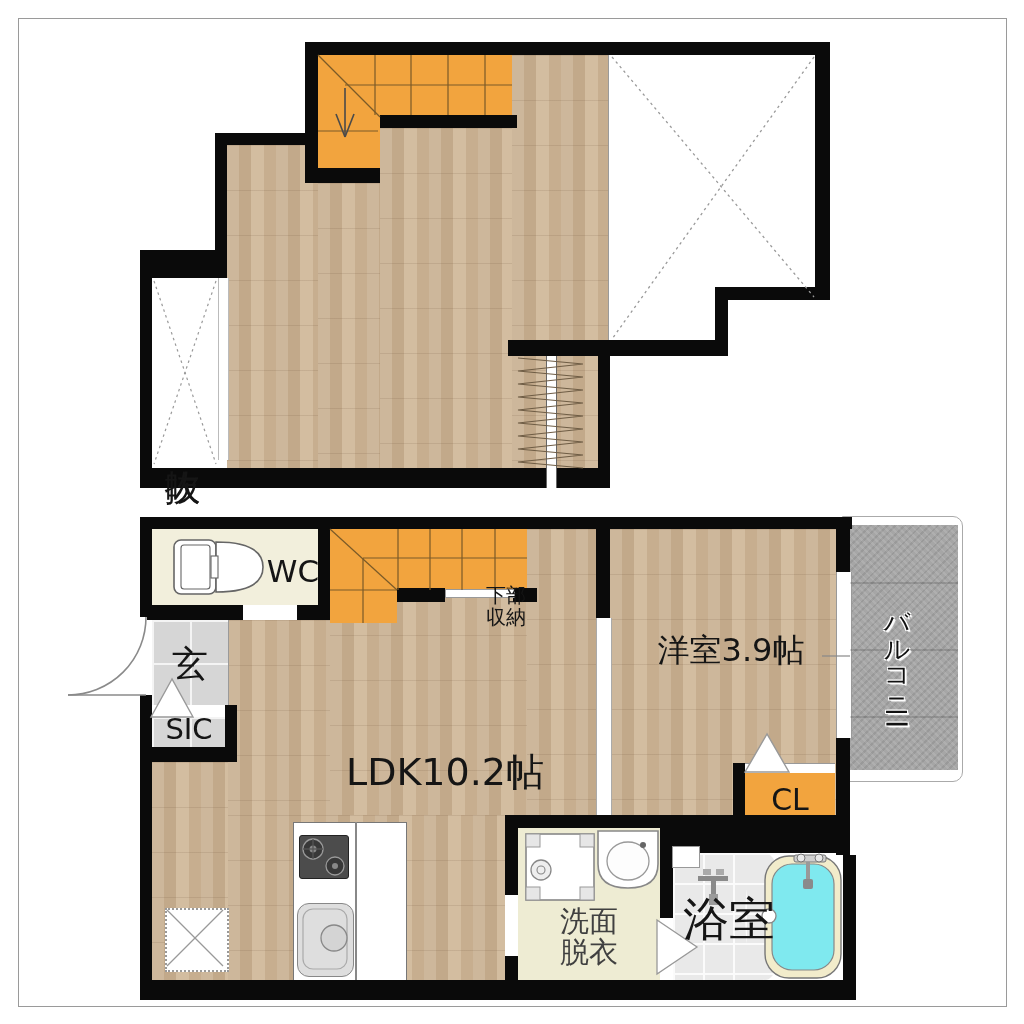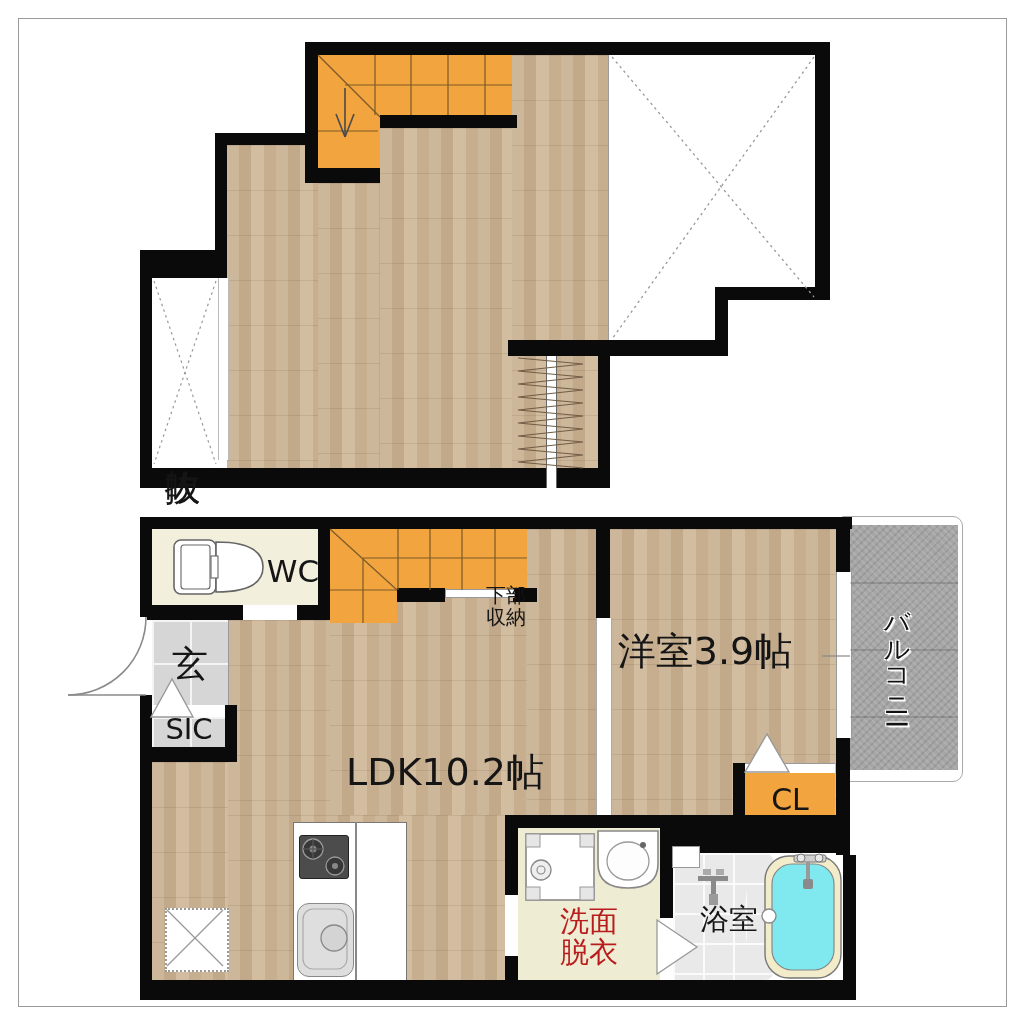--- a/index.html
+++ b/index.html
@@ -251,23 +251,23 @@
   <div class="lbl vtext" style="left:160px;top:388px;width:44px;height:108px;font-size:36px;">吹抜</div>
 
   <div class="lbl" style="left:256px;top:553px;width:74px;height:36px;font-size:31px;">WC</div>
   <div class="lbl" style="left:168px;top:644px;width:44px;height:40px;font-size:36px;">玄</div>
   <div class="lbl" style="left:150px;top:713px;width:78px;height:32px;font-size:29px;">SIC</div>
   <div class="lbl" style="left:305px;top:736px;width:280px;height:44px;font-size:38px;margin-top:14px;">LDK10.2帖</div>
   <div class="abs" style="left:473px;top:536px;width:66px;height:46px;font-size:20px;line-height:22px;text-align:center;color:#151515;margin-top:48px;">
     <div>下部</div>
     <div>収納</div>
   </div>
-  <div class="lbl" style="left:575px;top:629px;width:260px;height:44px;font-size:38px;">洋室3.9帖</div>
+  <div class="lbl" style="left:601px;top:629px;width:260px;height:44px;font-size:32px;">洋室3.9帖</div>
   <div class="lbl" style="left:750px;top:782px;width:80px;height:34px;font-size:30px;">CL</div>
-  <div class="abs" style="left:539px;top:906px;width:100px;height:62px;font-size:29px;line-height:31px;text-align:center;color:#b91c1c;">
+  <div class="abs" style="left:539px;top:906px;width:100px;height:62px;font-size:29px;line-height:31px;text-align:center;color:#404040;">
     <div>洗面</div>
     <div>脱衣</div>
   </div>
-  <div class="lbl" style="left:688px;top:901px;width:82px;height:38px;font-size:29px;">浴室</div>
+  <div class="lbl" style="left:688px;top:901px;width:82px;height:38px;font-size:46px;">浴室</div>
   <div class="lbl vtext" style="left:883px;top:578px;width:30px;height:148px;font-size:26px;color:#111;
               text-shadow:-1px -1px 0 #fff,1px -1px 0 #fff,-1px 1px 0 #fff,1px 1px 0 #fff,2px 2px 1px #fff;">バルコニー</div>
 
 </div>
 
 </body></html>

